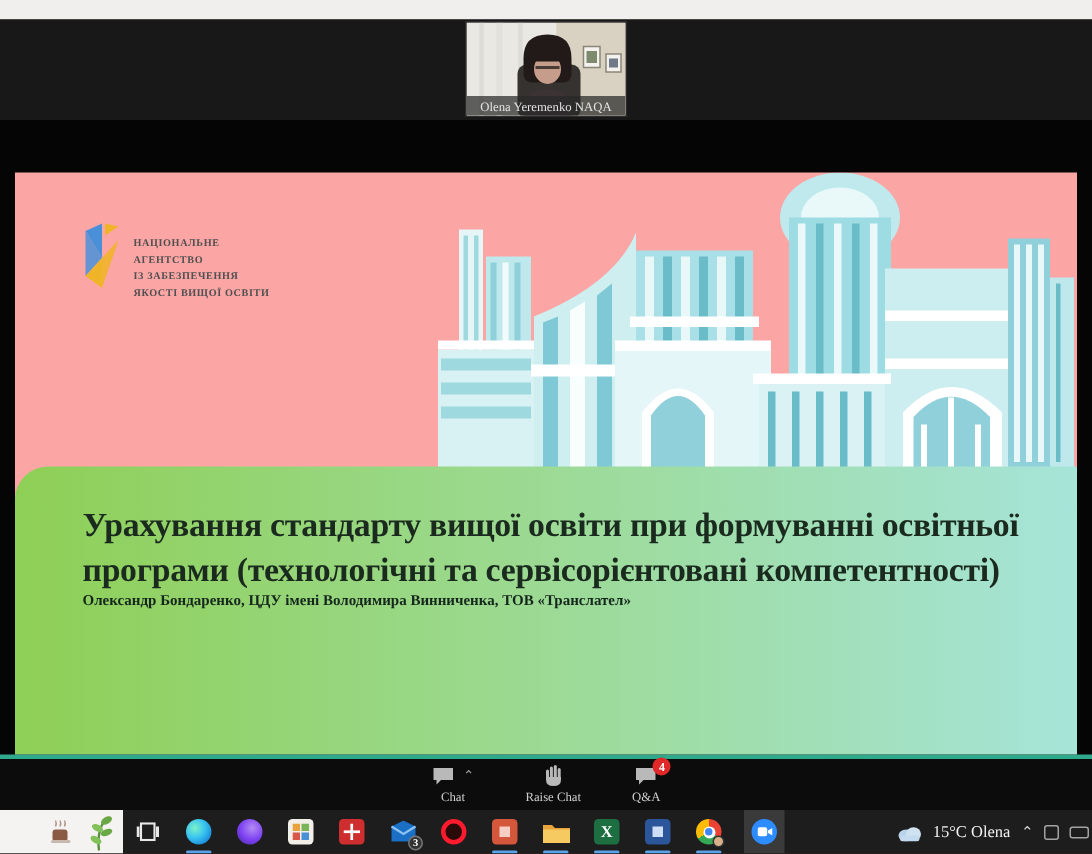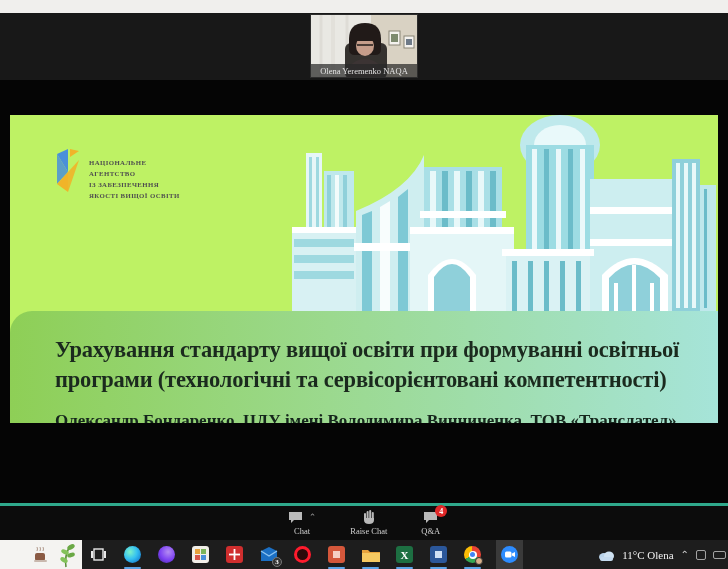--- a/index.html
+++ b/index.html
@@ -17,34 +17,34 @@
                  overflow:hidden; border:1px solid #2c2c2c; }
   .video-thumb svg { position:absolute; left:0; top:0; }
   .name-tag { position:absolute; left:0; bottom:0; width:100%; height:13px;
               background:rgba(40,40,40,.72); color:#e3e3e3; font-size:8.5px;
               display:flex; align-items:center; justify-content:center; white-space:nowrap; }
 
   
   .share-area { position:absolute; left:0; top:80px; width:728px; height:423px; background:#050505; }
   .share-border { position:absolute; left:0; top:503px; width:728px; height:3px; background:#2fa98c; }
 
-  .slide { position:absolute; left:10px; top:35px; width:708px; height:308px; background:#bef264; overflow:hidden; }
+  .slide { position:absolute; left:10px; top:35px; width:708px; height:388px; background:#fca5a5; overflow:hidden; }
 
   .logo { position:absolute; left:45px; top:33px; display:flex; align-items:flex-start; }
   .logo-text { margin-left:8px; margin-top:10px; font-size:6.8px; line-height:1.6;
                letter-spacing:.4px; color:#4f4f4f; font-weight:bold; }
 
   .building { position:absolute; right:2px; top:0; width:424px; height:197px; }
 
   .band { position:absolute; left:0; right:0; top:196px; bottom:0;
           background:linear-gradient(90deg,#8ecf56 0%, #9bd98e 45%, #a6e4d9 100%);
           border-top-left-radius:22px; padding:24px 38px 0 45px; }
   .slide-title { color:#1b2a1e; font-size:22.5px; font-weight:bold; line-height:1.33;
                  max-width:625px; letter-spacing:-0.2px; }
-  .slide-subtitle { margin-top:16px; color:#15261c; font-size:17px; font-weight:bold; white-space:nowrap; }
+  .slide-subtitle { color:#15261c; font-size:10px; font-weight:bold; white-space:nowrap; }
 
   
   .control-bar { position:absolute; left:0; top:506px; width:728px; height:34px; background:#0c0c0c;
                  display:flex; align-items:center; justify-content:center; gap:34px; }
   .ctrl { display:flex; flex-direction:column; align-items:center; gap:2px; cursor:default; }
   .ctrl-label { font-size:8.5px; color:#cfcfcf; }
   .ctrl-icon-row { display:flex; align-items:center; gap:6px; height:14px; position:relative; }
   .caret { color:#9a9a9a; font-size:9px; line-height:1; }
   .badge { position:absolute; top:-5px; right:-9px; min-width:12px; height:12px; border-radius:7px;
            background:#e02828; color:#fff; font-size:8px; font-weight:bold;
@@ -351,20 +351,20 @@
         </div>
       </div>
     </div>
 
     <div class="tray">
       <svg width="18" height="12" viewBox="0 0 18 12">
         <ellipse cx="7" cy="8" rx="5" ry="4" fill="#b9d3ea"></ellipse>
         <ellipse cx="12" cy="7" rx="5" ry="4.5" fill="#cfe2f2"></ellipse>
         <rect x="3" y="8" width="13" height="4" rx="2" fill="#c4daee"></rect>
       </svg>
-      <span class="tray-temp"><span>11°C</span>&nbsp;<span>Olena</span></span>
+      <span class="tray-temp"><span>15°C</span>&nbsp;<span>Olena</span></span>
       <span class="tray-caret">⌃</span>
       <span class="tray-mini"></span>
       <span class="tray-mini" style="width:13px; height:8px;"></span>
     </div>
   </div>
 
 </div>
 
 </body></html>

